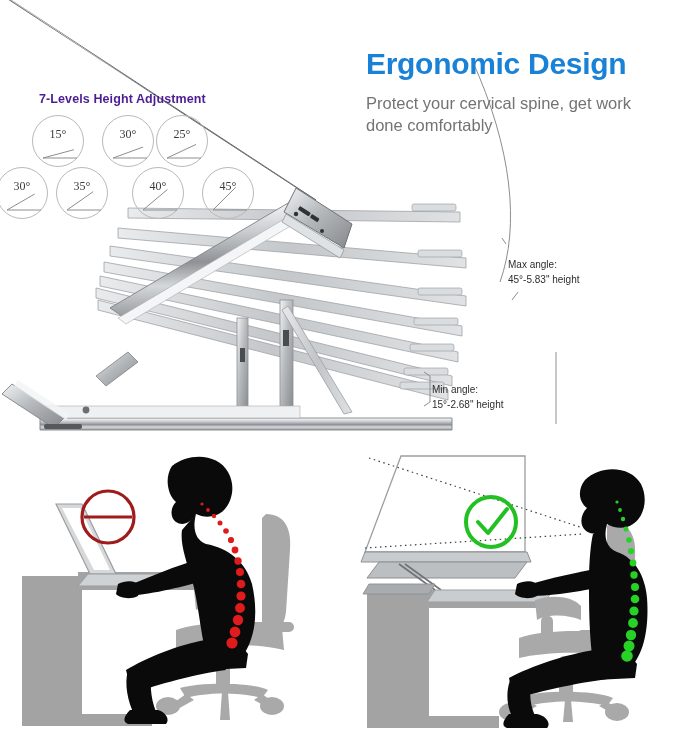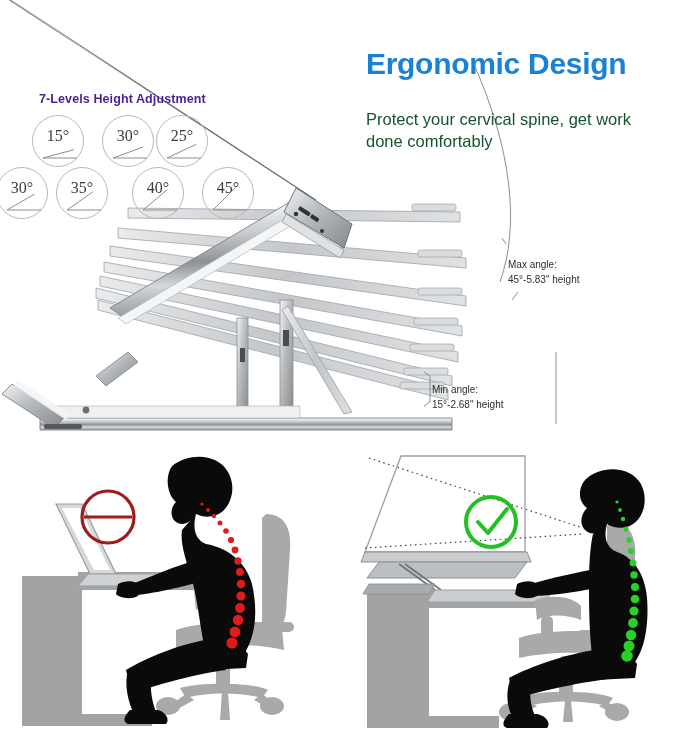--- a/index.html
+++ b/index.html
@@ -32,22 +32,22 @@
   .headline-title {
     font-size: 30px;
     font-weight: bold;
     letter-spacing: -0.3px;
     line-height: 1.05;
     margin: 0;
   }
   .headline-sub {
     font-size: 16.5px;
     line-height: 1.35;
-    color: #14532d;
-    margin: 28px 0 0 0;
+    color: #737373;
+    margin: 12px 0 0 0;
     width: 298px;
   }
 
   
   .levels-caption {
     position: absolute;
     left: 39px;
     top: 92px;
     font-size: 12.5px;
     font-weight: bold;
@@ -64,21 +64,21 @@
     border-radius: 50%;
     border: 1px solid #b9b9b9;
     box-sizing: border-box;
   }
   .angle-badge .ab-label {
     position: absolute;
     left: 0;
     top: 11px;
     width: 100%;
     text-align: center;
-    font-size: 16px;
+    font-size: 12px;
     color: #3a3a3a;
     font-family: "Liberation Serif", serif;
   }
   .angle-badge svg { position: absolute; left: 0; top: 0; }
 
   
   .stand-wrap {
     position: absolute;
     left: 0;
     top: 0;

